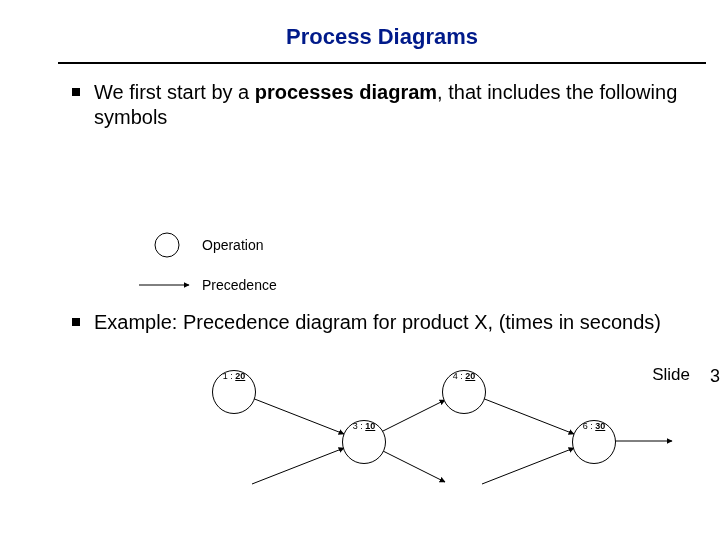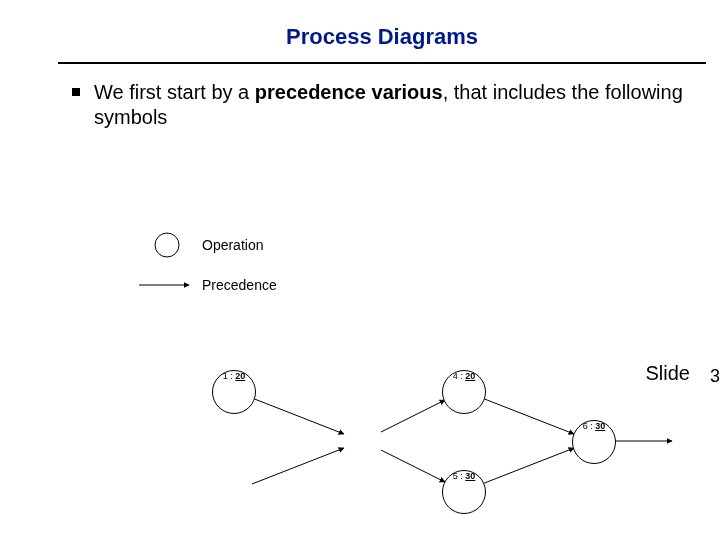--- a/index.html
+++ b/index.html
@@ -116,42 +116,42 @@
     text-align: center;
   }
   .node .t {
     font-weight: bold;
     text-decoration: underline;
   }
   .footer-slide {
     position: absolute;
     right: 52px;
     bottom: 12px;
-    font-size: 20px;
+    font-size: 17px;
   }
   .footer-num {
     position: absolute;
     right: 22px;
     bottom: 10px;
     font-size: 18px;
   }
 </style>
 </head>
 <body>
 
 <div class="slide">
 
   <div class="title">Process Diagrams</div>
   <div class="hr"></div>
 
   <div class="bullets">
     <div class="bullet">
       <div class="sq"></div>
       <div class="tx">
-        <span>We first start by a </span><b>precedence various</b><span>, that includes the following symbols</span>
+        <span>We first start by a </span><b>processes diagram</b><span>, that includes the following symbols</span>
       </div>
     </div>
   </div>
 
   <div class="legend legend-op">
     <div class="row">
       <div class="sym">
         <svg width="30" height="30">
             <circle cx="15" cy="15" r="12" fill="none" stroke="#000" stroke-width="1"></circle>
           </svg>
@@ -169,20 +169,26 @@
               <path d="M0,0 L10,5 L0,10 z" fill="#000"></path>
             </marker>
           </defs>
           <line x1="2" y1="10" x2="52" y2="10" stroke="#000" stroke-width="1" marker-end="url(#ah1)"></line>
         </svg>
       </div>
       <div class="lab">Precedence</div>
     </div>
   </div>
 
+  <div class="bullets2">
+    <div class="bullet">
+      <div class="sq"></div>
+      <div class="tx">Example: Precedence diagram for product X, (times in seconds)</div>
+    </div>
+  </div>
 
   <div class="diagram">
     <svg width="540" height="140">
       <defs>
         <marker id="ah2" viewBox="0 0 10 10" refX="9" refY="5" markerWidth="6" markerHeight="6" orient="auto-start-reverse">
           <path d="M0,0 L10,5 L0,10 z" fill="#000"></path>
         </marker>
       </defs>
 
       <line x1="80" y1="28" x2="172" y2="64" stroke="#000" stroke-width="1" marker-end="url(#ah2)"></line>
@@ -190,26 +196,26 @@
       <line x1="209" y1="62" x2="273" y2="30" stroke="#000" stroke-width="1" marker-end="url(#ah2)"></line>
       <line x1="209" y1="80" x2="273" y2="112" stroke="#000" stroke-width="1" marker-end="url(#ah2)"></line>
       <line x1="310" y1="28" x2="402" y2="64" stroke="#000" stroke-width="1" marker-end="url(#ah2)"></line>
       <line x1="310" y1="114" x2="402" y2="78" stroke="#000" stroke-width="1" marker-end="url(#ah2)"></line>
       <line x1="442" y1="71" x2="500" y2="71" stroke="#000" stroke-width="1" marker-end="url(#ah2)"></line>
     </svg>
 
     <div class="node" style="left:40px; top:0px;">
       <span class="lbl"><span class="id">1 :</span> <span class="t">20</span></span>
     </div>
+    <div class="node" style="left:170px; top:50px;">
+      <span class="lbl"><span class="id">3 :</span> <span class="t">10</span></span>
+    </div>
     <div class="node" style="left:270px; top:0px;">
       <span class="lbl"><span class="id">4 :</span> <span class="t">20</span></span>
     </div>
-    <div class="node" style="left:270px; top:100px;">
-      <span class="lbl"><span class="id">5 :</span> <span class="t">30</span></span>
-    </div>
     <div class="node" style="left:400px; top:50px;">
       <span class="lbl"><span class="id">6 :</span> <span class="t">30</span></span>
     </div>
   </div>
 
   <div class="footer-slide">Slide</div>
   <div class="footer-num">3</div>
 
 </div>
 

